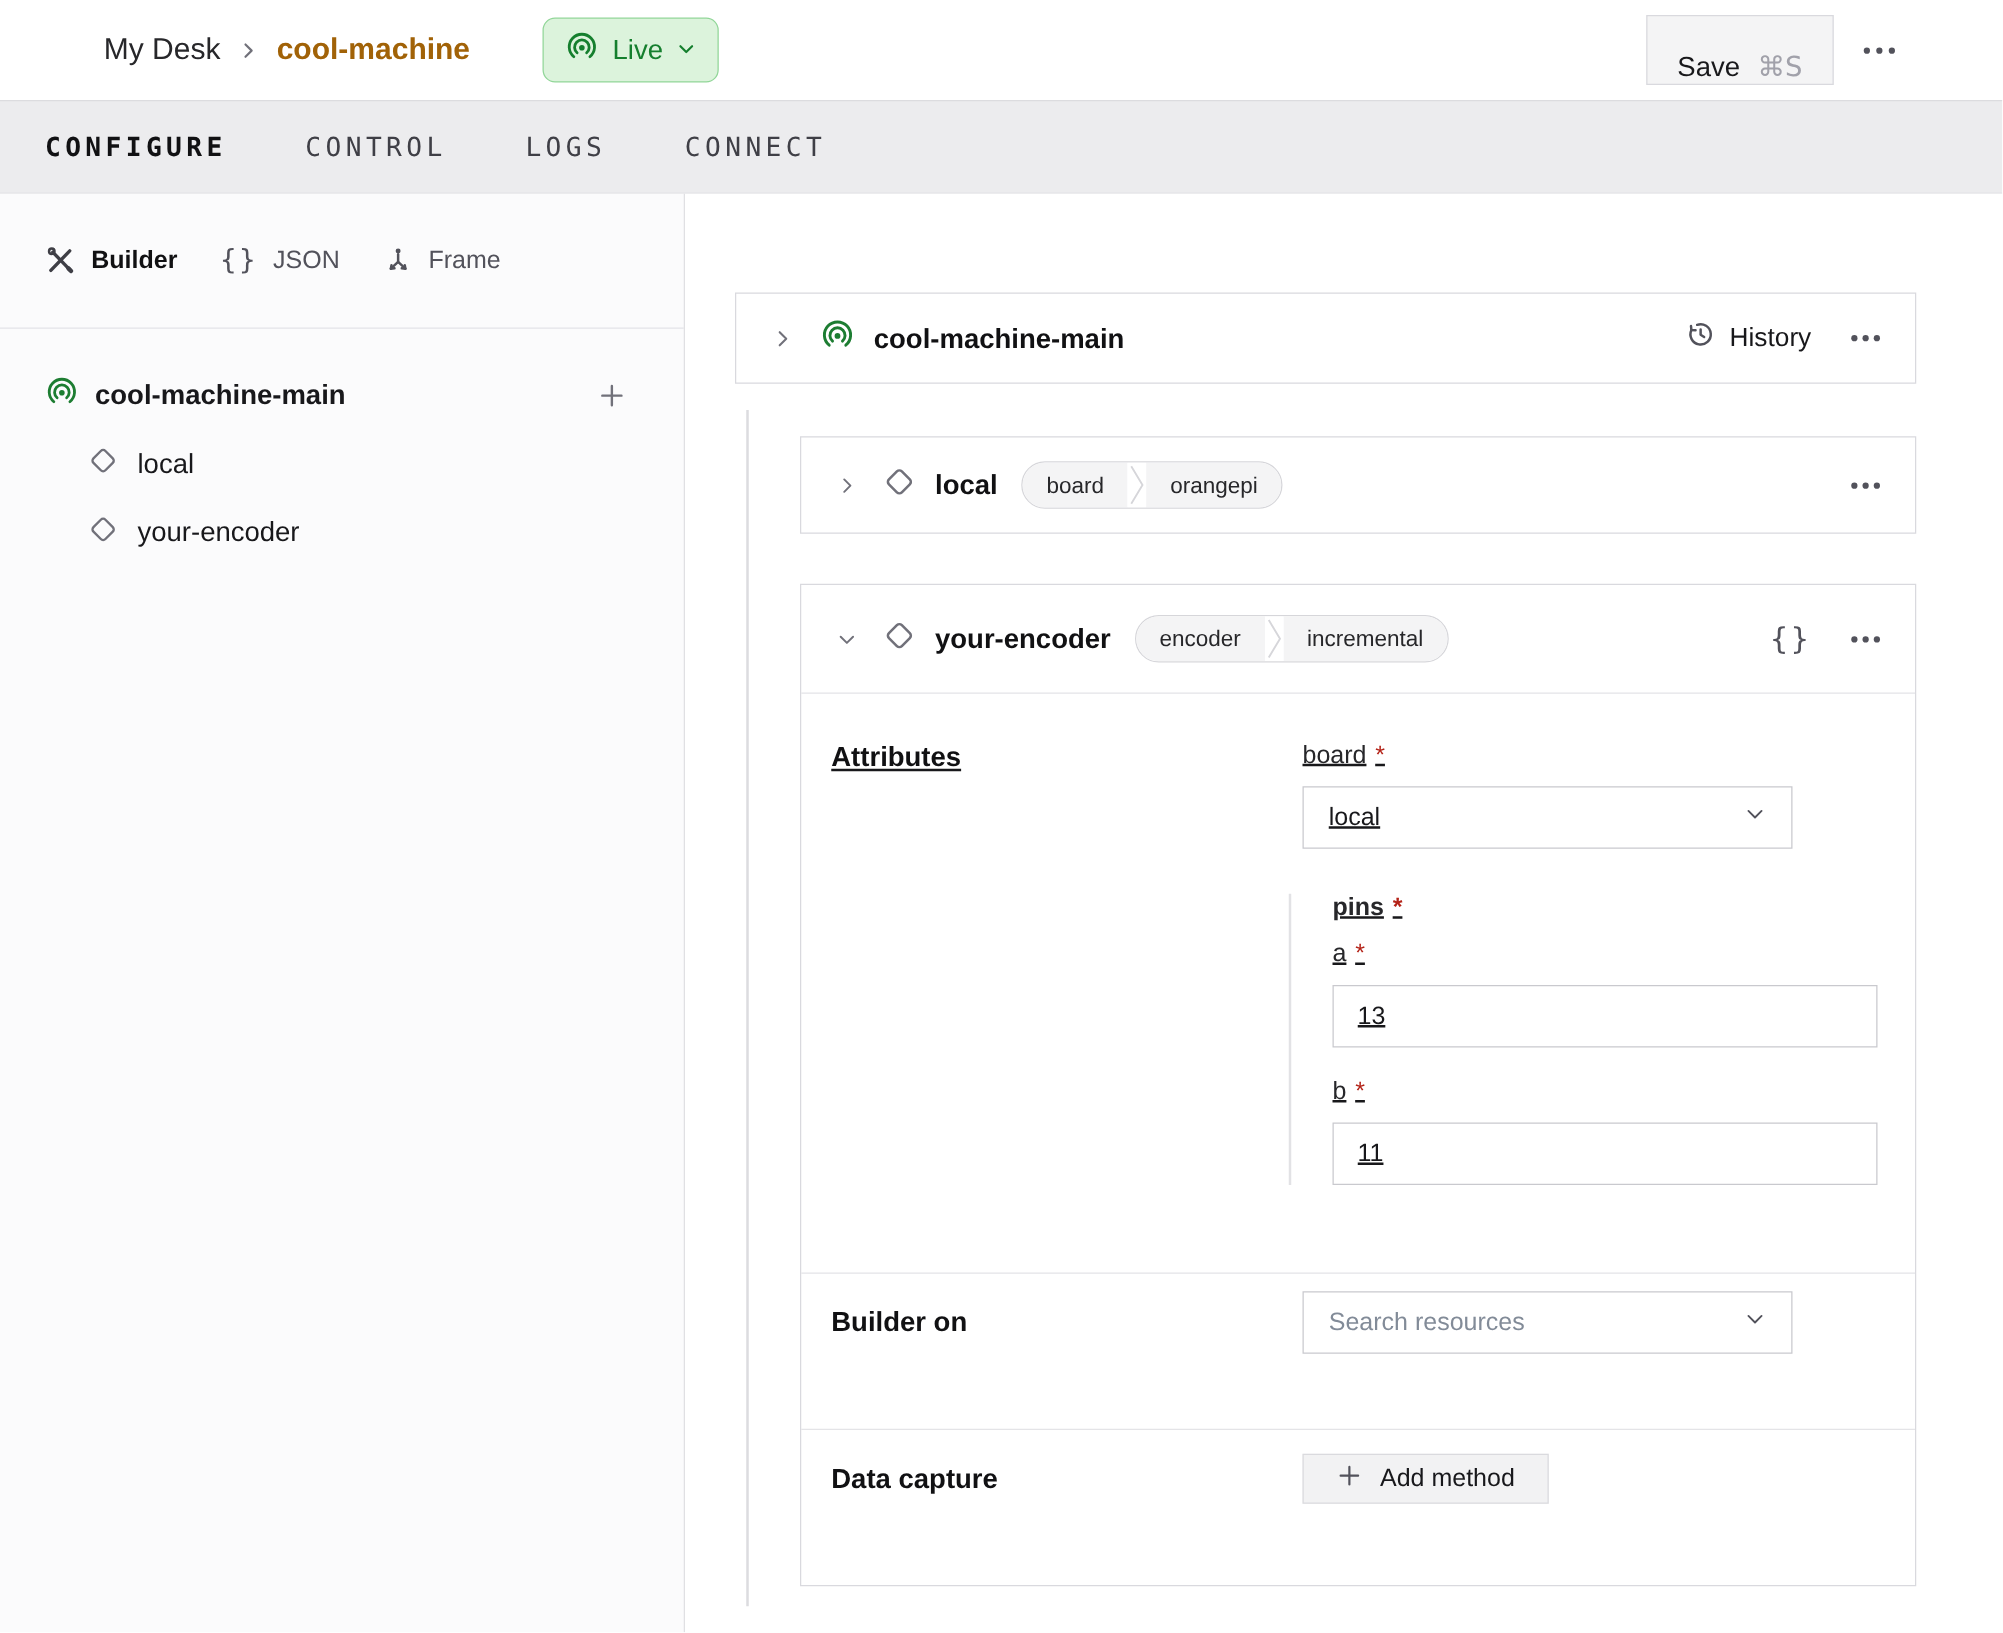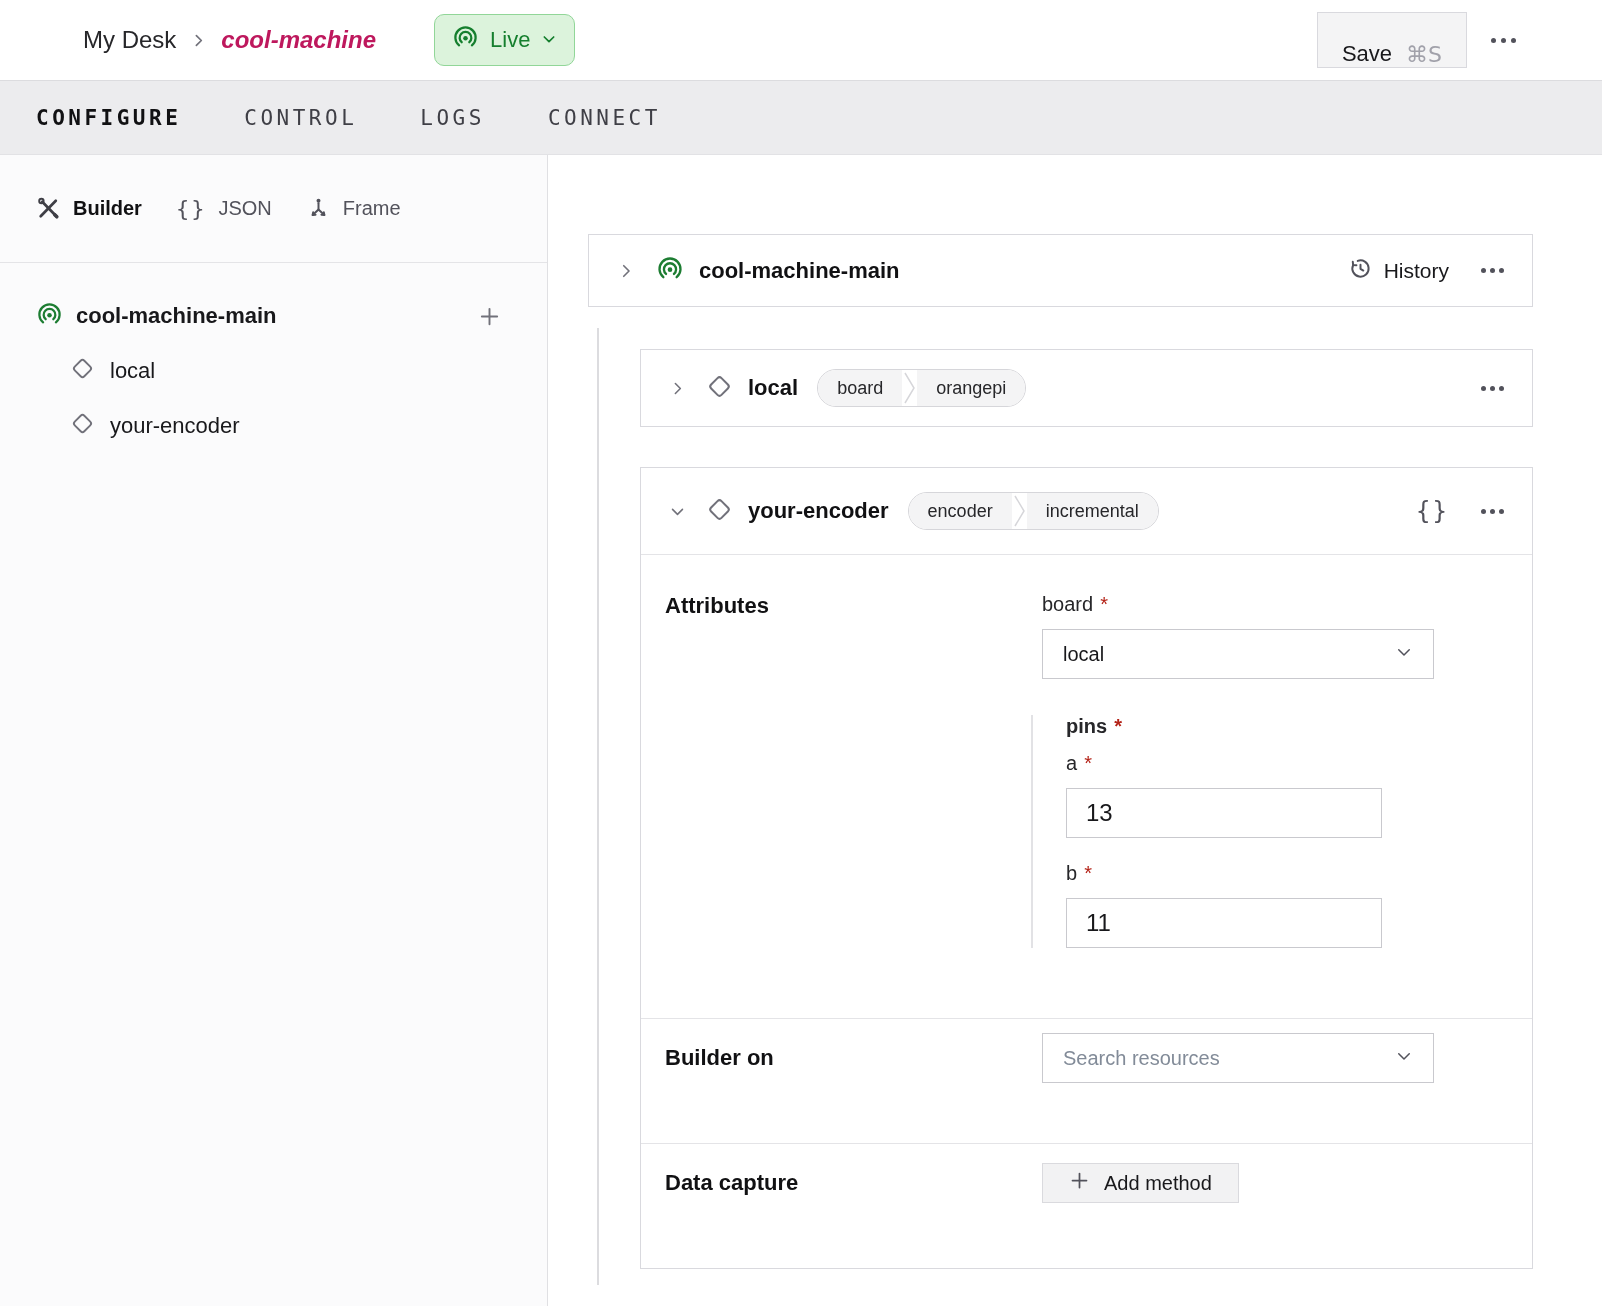--- a/index.html
+++ b/index.html
@@ -6,21 +6,21 @@
   body { background:#fff; }
   .app{
     width:1602px; height:1306px; background:#fff; overflow:hidden;
     font-family:"Liberation Sans", sans-serif; color:#18181b; position:relative;
   }
   
   .topbar{ height:80px; display:flex; align-items:center; padding:0 82px 0 36px; background:#fff; }
   .breadcrumb{ display:flex; align-items:center; gap:14px; font-size:24px; }
   .crumb-root{ color:#27272a; cursor:pointer;margin-left:47px; }
   .crumb-sep svg{ display:block; }
-  .crumb-current{ font-weight:700; color:#be185d;font-style:italic; }
+  .crumb-current{ font-weight:700; color:#a16207; }
   .live-badge{
     margin-left:58px; display:flex; align-items:center; gap:11px;
     background:#dcf3dc; border:1px solid #91d698; border-radius:10px;
     height:52px; padding:0 17px; color:#157f2e; font-size:22px; cursor:pointer;
   }
   .topbar-spacer{ flex:1; }
   .save-btn{
     display:flex; align-items:flex-end; gap:14px; height:56px; padding:0 24px;
     background:#f4f4f5; border:1px solid #d9d9de; font-size:22px; cursor:pointer;
     font-family:"Liberation Sans", sans-serif;
@@ -85,25 +85,25 @@
   .req{ color:#b42318; }
   .select-control{
     height:50px; border:1px solid #c9c9ce; display:flex; align-items:center;
     justify-content:space-between; padding:0 20px; font-size:20px; cursor:pointer; background:#fff;
   }
   .select-placeholder{ color:#828b98; }
   .pins-group{ margin-top:36px; margin-left:-11px; border-left:2px solid #e2e2e5; padding-left:33px; }
   .pins-heading{ margin-bottom:14px; }
   .pin-field{ margin-top:10px; }
   .text-input{
-    width:316px; height:50px; border:1px solid #c9c9ce; font-size:24px; padding:0 19px;
+    width:436px; height:50px; border:1px solid #c9c9ce; font-size:20px; padding:0 19px;
     color:#18181b; font-family:"Liberation Sans", sans-serif; background:#fff; display:block;
     margin-bottom:24px;
   }
-  .attributes-section{ padding-bottom:46px; }
+  .attributes-section{ padding-bottom:46px;text-decoration:underline; }
   .divided{ border-top:1px solid #e4e4e7; height:125px; padding:14px 24px 60px; align-items:center; }
   .add-method-btn{
     display:flex; align-items:center; gap:14px; height:40px; padding:0 26px;
     background:#f2f2f3; border:1px solid #dadade; font-size:20px; color:#18181b;
     cursor:pointer; font-family:inherit;
   }
 </style>
 </head>
 <body>
 

